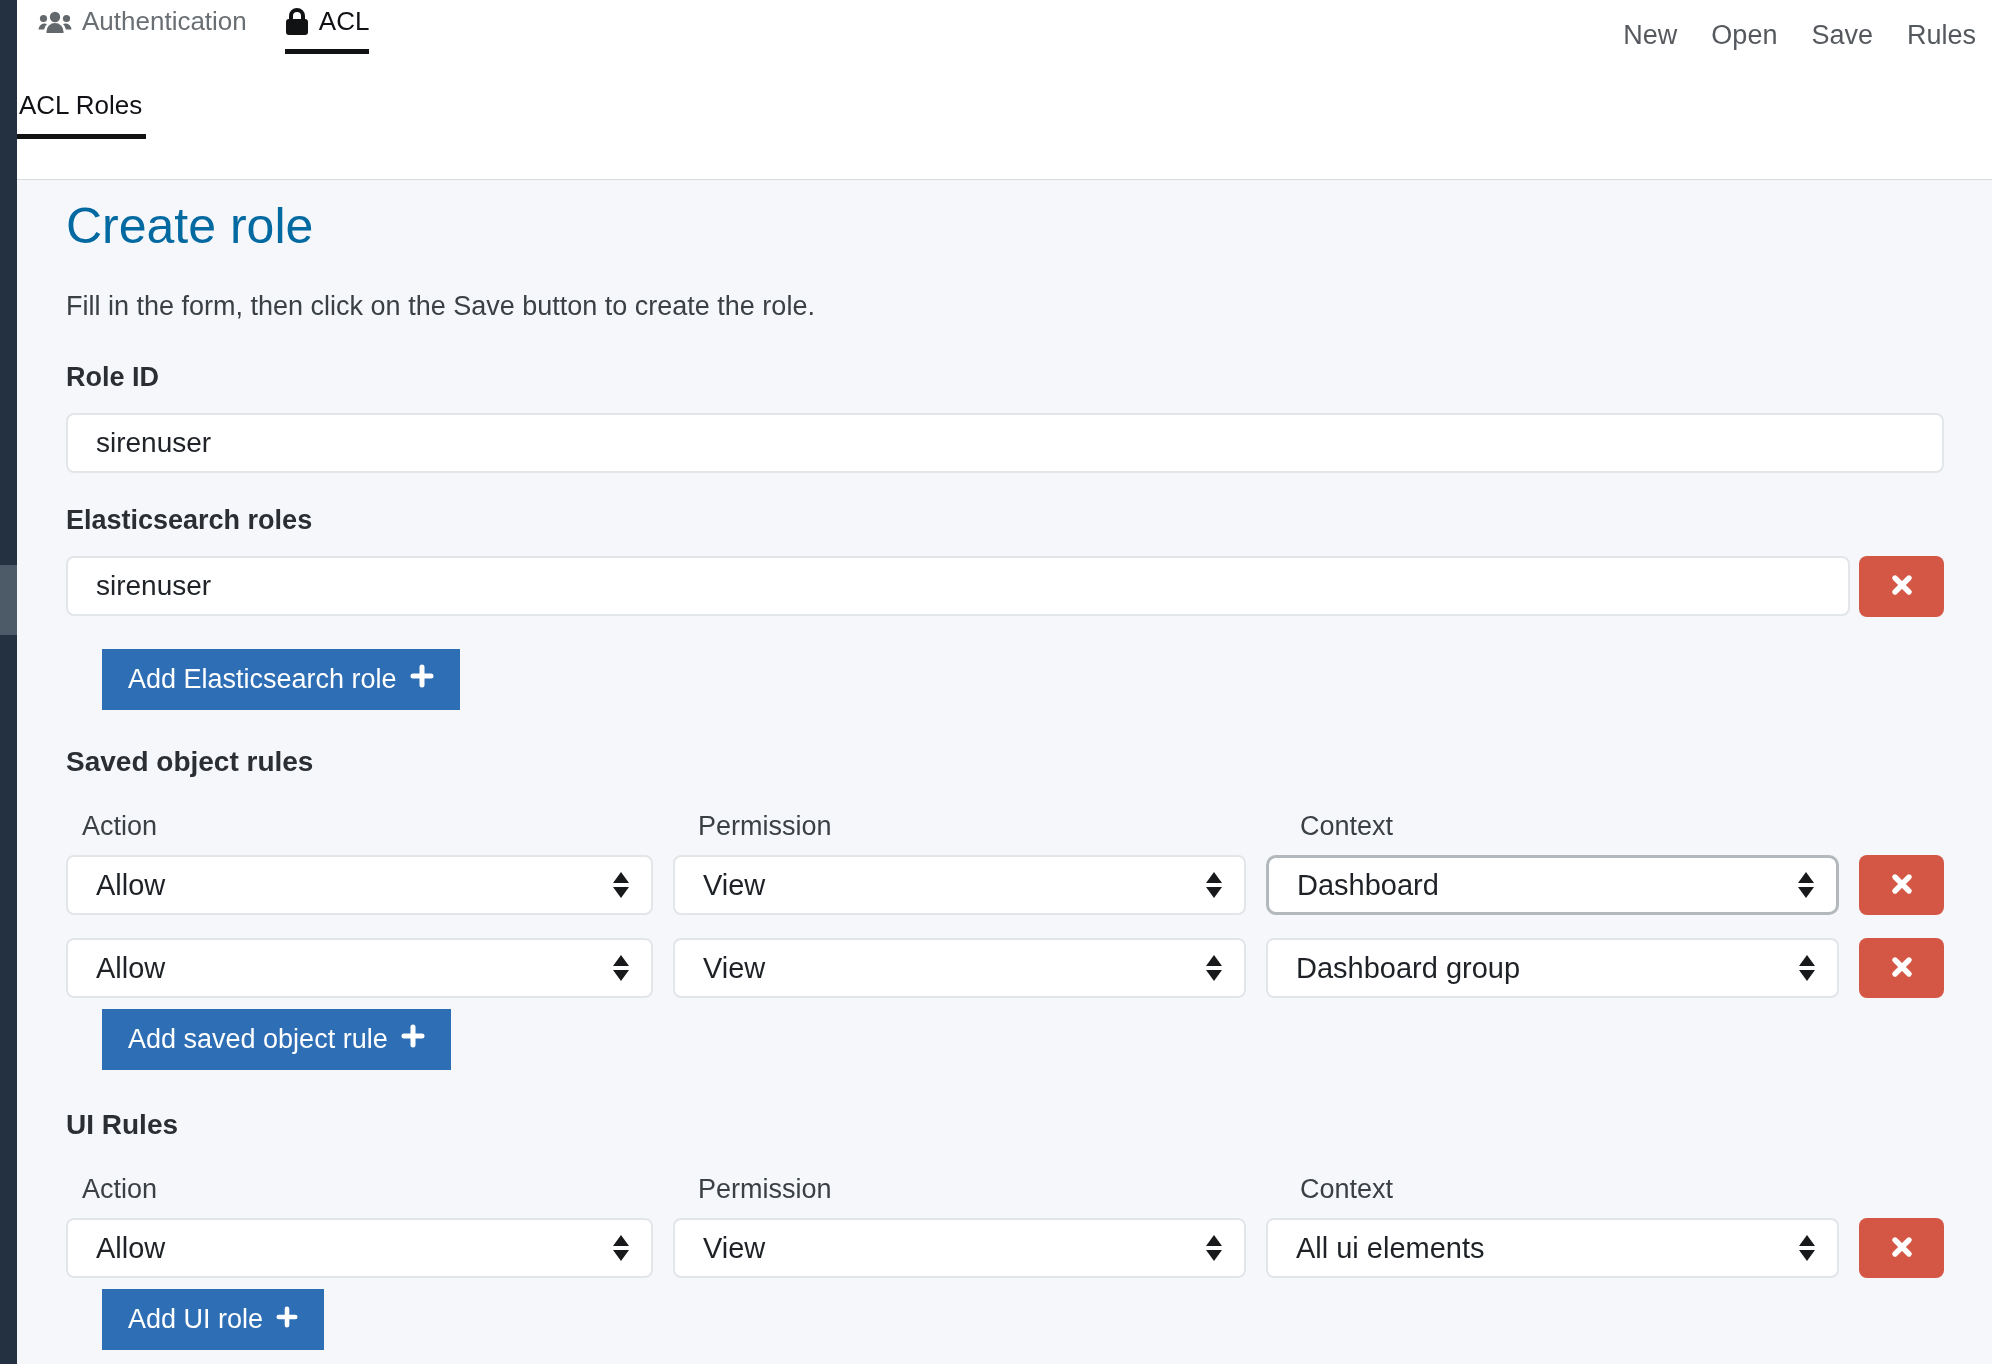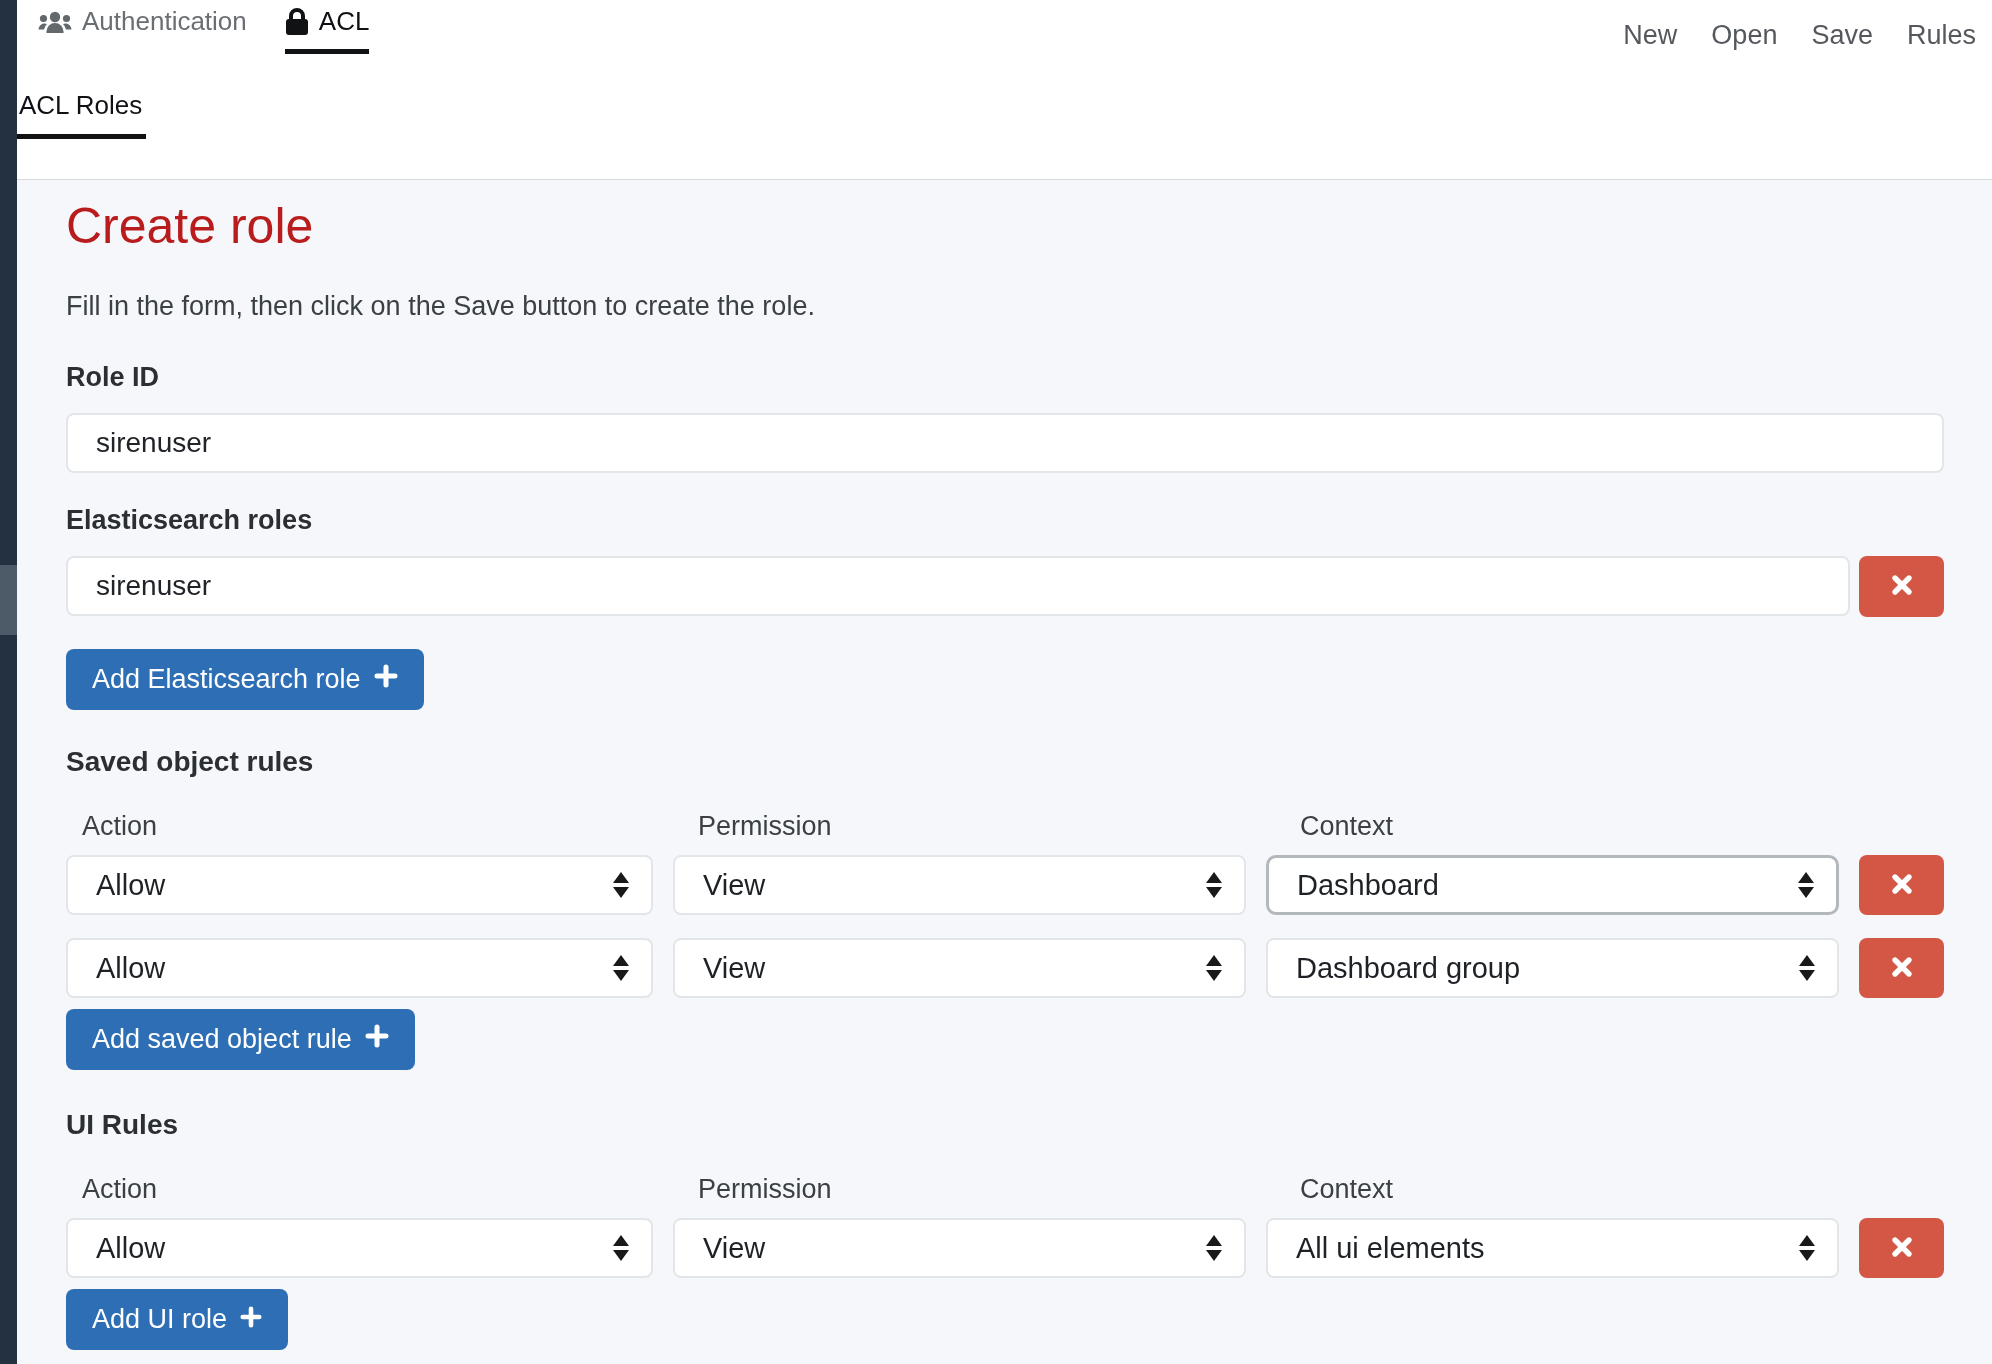--- a/index.html
+++ b/index.html
@@ -22,38 +22,38 @@
                     font-size:27px; color:#55595d; }
   .header-actions span { cursor:pointer; }
 
   .subtab { position:absolute; left:0; top:90px; font-size:26px; color:#0f1114;
             padding:0 4px 13px 2px; border-bottom:5px solid #101214; cursor:pointer; }
 
   
   .content { position:absolute; left:17px; top:142px; width:1975px; height:1222px;
              background:#f5f7fa; padding:55px 48px 0 49px; box-sizing:border-box; }
 
-  h1.page-title { font-size:50px; font-weight:400; color:#b91c1c; margin:0 0 36px 0; }
+  h1.page-title { font-size:50px; font-weight:400; color:#0369a1; margin:0 0 36px 0; }
   .subtitle { font-size:27px; color:#3b4045; margin:0 0 40px 0; }
   .field-label { font-size:27px; font-weight:700; color:#2b2f34; margin:0 0 20px 0; }
   .section-label { font-size:28px; font-weight:700; color:#2b2f34; margin:0 0 33px 0; }
 
   .text-input { width:100%; height:60px; box-sizing:border-box; background:#fff;
                 border:2px solid #e2e6e9; border-radius:8px; font-size:28px; color:#202428;
                 padding:0 28px; font-family:"Liberation Sans", sans-serif; outline:none; }
 
   .es-row { display:flex; gap:9px; margin-bottom:32px; }
   .es-row .text-input { flex:1; }
 
   .x-btn { width:85px; height:61px; flex:0 0 85px; background:#d45745; border:none; border-radius:8px;
            display:flex; align-items:center; justify-content:center; cursor:pointer; }
 
   .btn-primary { display:inline-flex; align-items:center; gap:13px; height:61px; padding:0 26px;
-                 background:#2e6eb5; color:#fff; font-size:27px; border:none; border-radius:8px;
-                 cursor:pointer; font-family:"Liberation Sans", sans-serif; } .mb32 { margin-bottom:32px; } .mb36 { margin-bottom:36px; }
+                 background:#2e6eb5; color:#fff; font-size:27px; border:none; border-radius:0;
+                 cursor:pointer; font-family:"Liberation Sans", sans-serif;margin-left:36px; } .mb32 { margin-bottom:32px; } .mb36 { margin-bottom:36px; }
 
   
   .rule-cols { display:flex; gap:24px; font-size:27px; color:#3b4045; margin-bottom:13px;margin-left:16px; }
   .rule-cols .c1 { width:592px; } .rule-cols .c2 { width:578px; } .rule-cols .c3 { width:578px; }
   .rule-row { display:flex; gap:20px; align-items:flex-end; margin-bottom:23px; }
   .sel { position:relative; height:60px; box-sizing:border-box; background:#fff;
          border:2px solid #e2e6e9; border-radius:8px; display:flex; align-items:center;
          padding:0 64px 0 28px; font-size:29px; color:#1e2226; cursor:pointer; }
   .sel.w1 { width:592px; } .sel.w2 { width:578px; } .sel.w3 { width:578px; }
   .sel.focused { border:3px solid #b3b8bd; border-radius:10px; }

